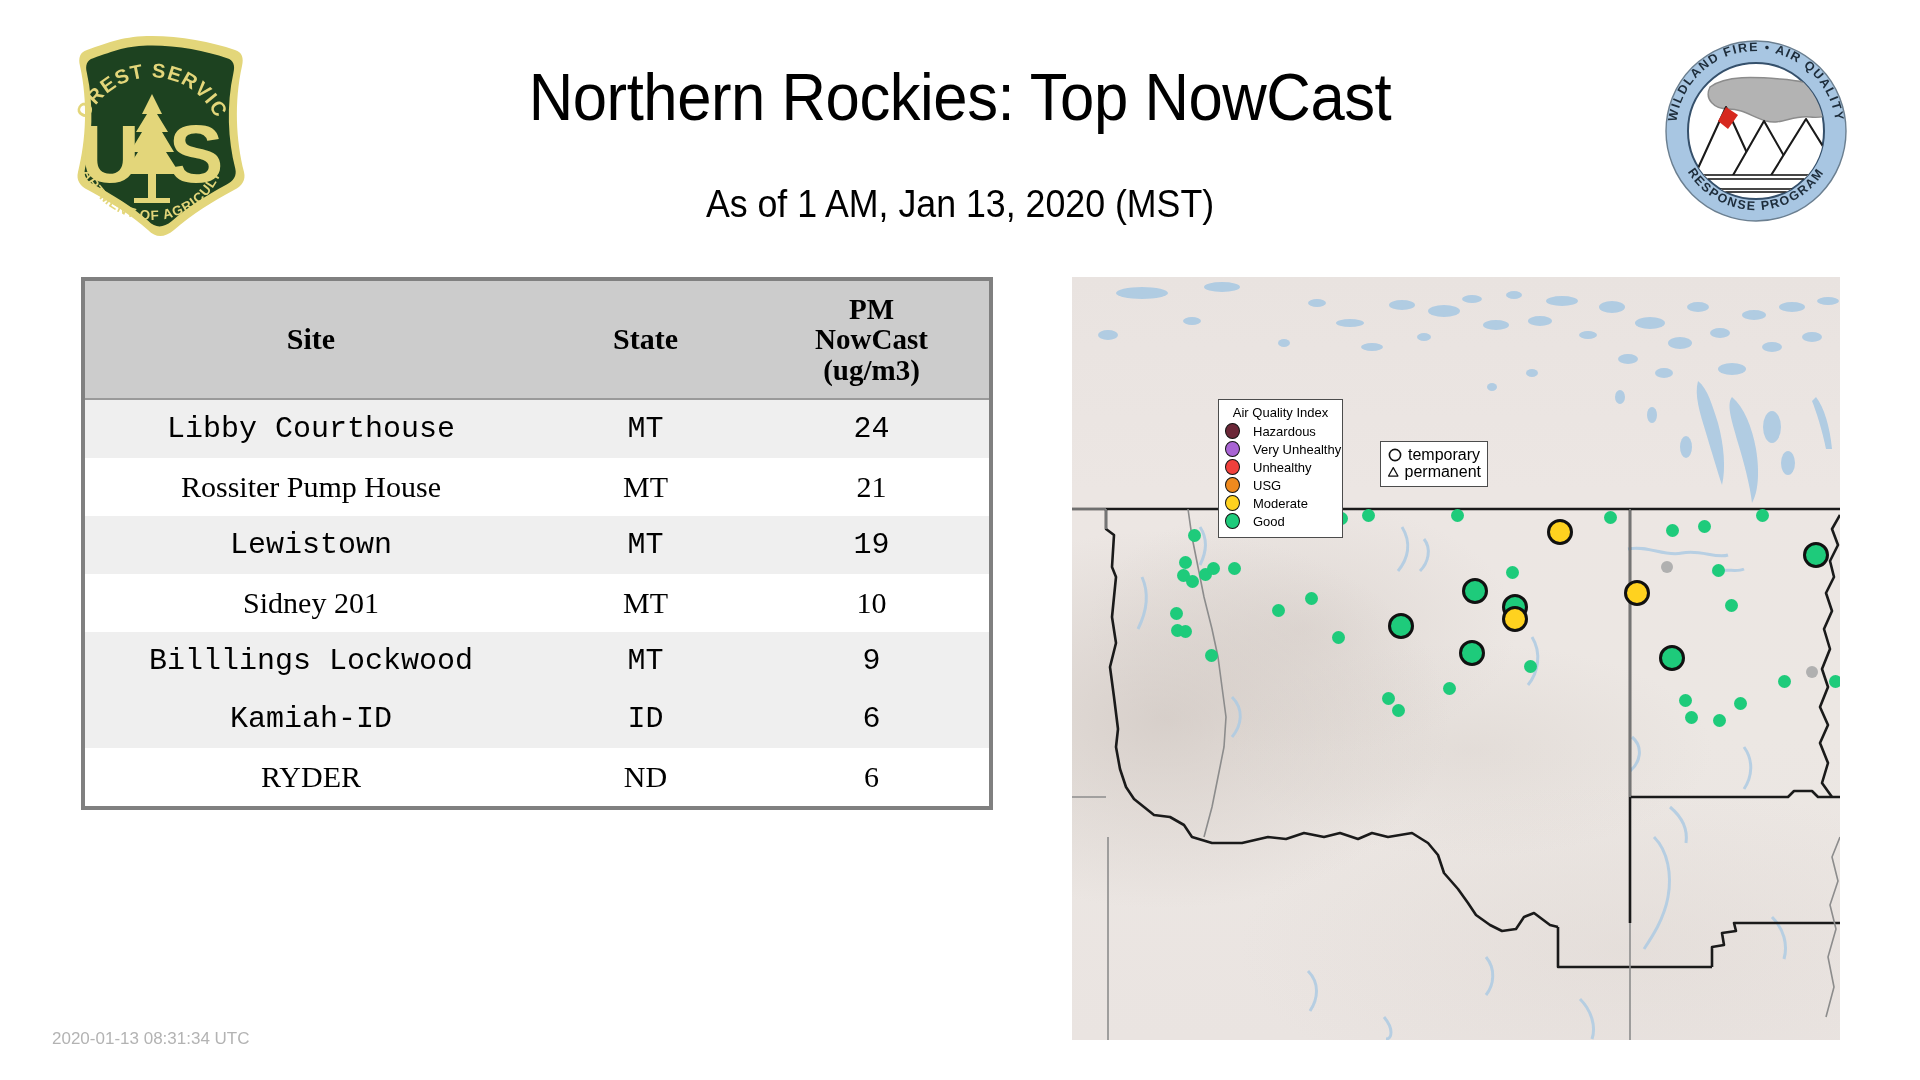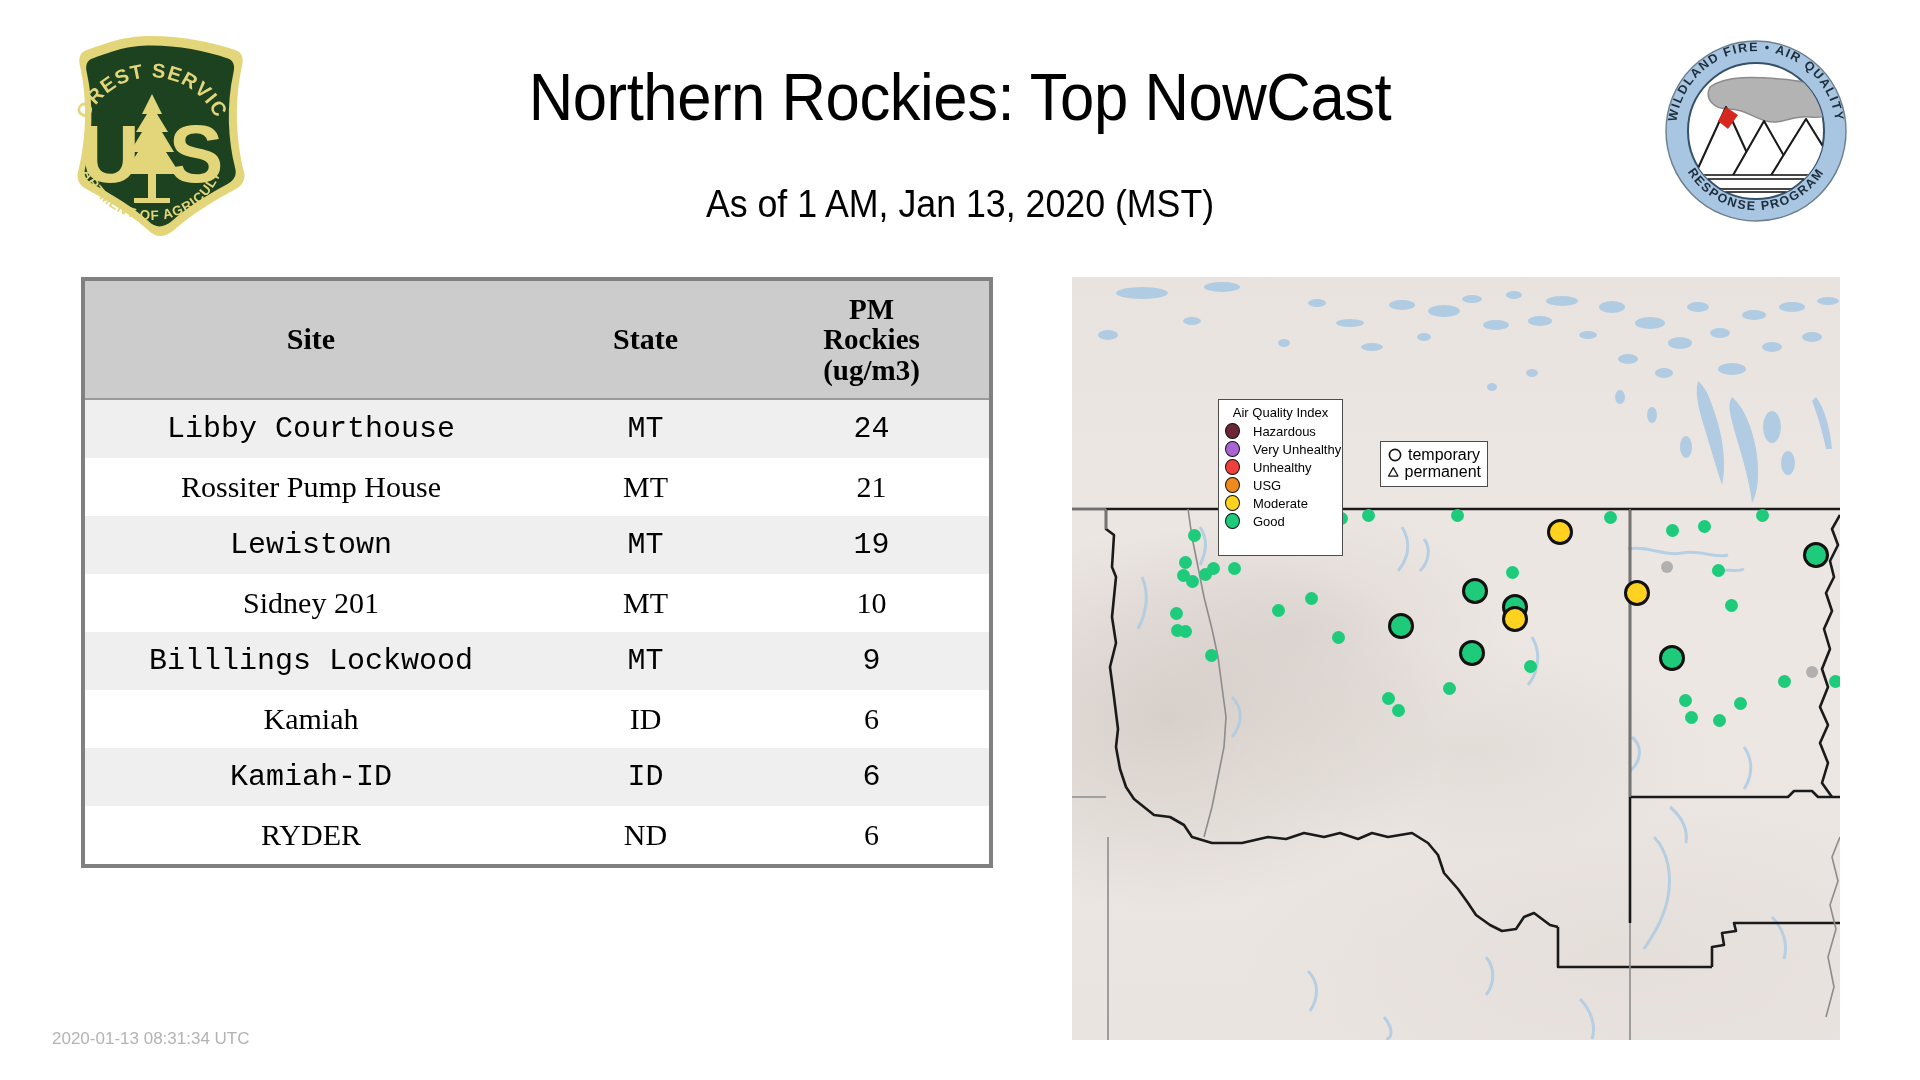--- a/index.html
+++ b/index.html
@@ -147,21 +147,21 @@
   }
 
   
   #aqi-legend {
     position: absolute;
     left: 1218px;
     top: 399px;
     width: 125px;
     background: #ffffff;
     border: 1px solid #4c4c4c;
-    padding: 5px 6px 24px 6px;
+    padding: 5px 6px 6px 6px;
     box-sizing: border-box;
     font-family: "Liberation Sans", sans-serif;
   }
   #aqi-legend .legend-title {
     font-size: 13px;
     color: #000;
     text-align: center;
     margin-bottom: 3px;
     white-space: nowrap;
   }
@@ -307,21 +307,21 @@
 <div id="page-subtitle">As of  1 AM, Jan 13, 2020 (MST)</div>
 
 <div id="site-table-wrap">
   <table class="site-table">
     <thead>
       <tr>
         <th class="col-site">Site</th>
         <th class="col-state">State</th>
         <th class="col-pm pm-head">
           <div>PM</div>
-          <div>Rockies</div>
+          <div>NowCast</div>
           <div>(ug/m3)</div>
         </th>
       </tr>
     </thead>
     <tbody id="table-body">
         <tr class="odd">
           <td class="col-site">Libby Courthouse</td>
           <td class="col-state">MT</td>
           <td class="col-pm">24</td>
         </tr>
@@ -337,25 +337,20 @@
         </tr>
         <tr class="even">
           <td class="col-site">Sidney 201</td>
           <td class="col-state">MT</td>
           <td class="col-pm">10</td>
         </tr>
         <tr class="odd">
           <td class="col-site">Billlings Lockwood</td>
           <td class="col-state">MT</td>
           <td class="col-pm">9</td>
-        </tr>
-        <tr class="even">
-          <td class="col-site">Kamiah</td>
-          <td class="col-state">ID</td>
-          <td class="col-pm">6</td>
         </tr>
         <tr class="odd">
           <td class="col-site">Kamiah-ID</td>
           <td class="col-state">ID</td>
           <td class="col-pm">6</td>
         </tr>
         <tr class="even">
           <td class="col-site">RYDER</td>
           <td class="col-state">ND</td>
           <td class="col-pm">6</td>

